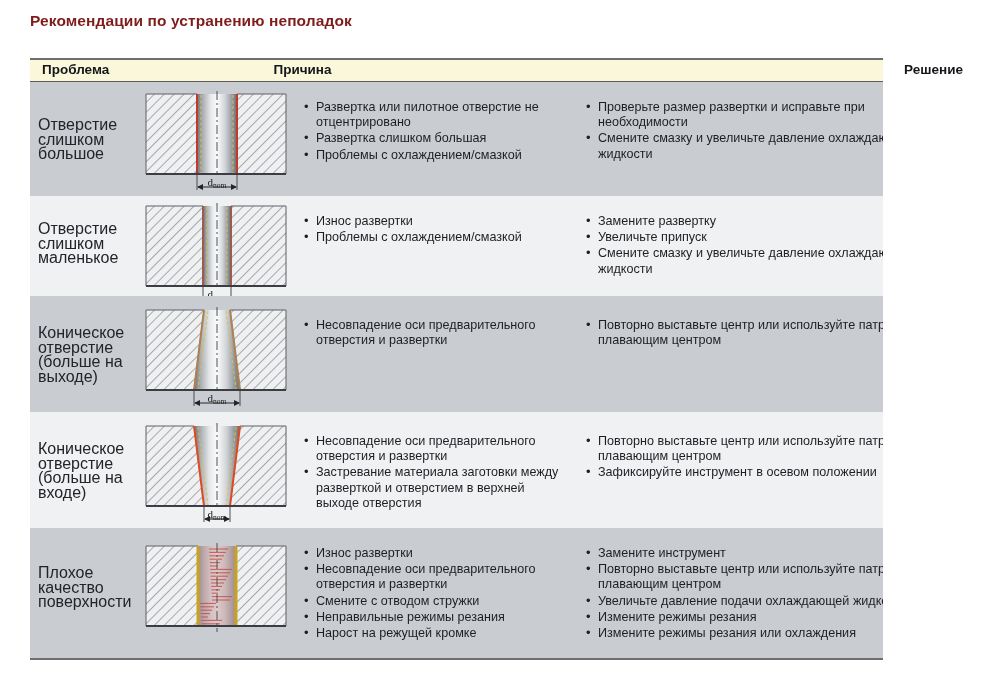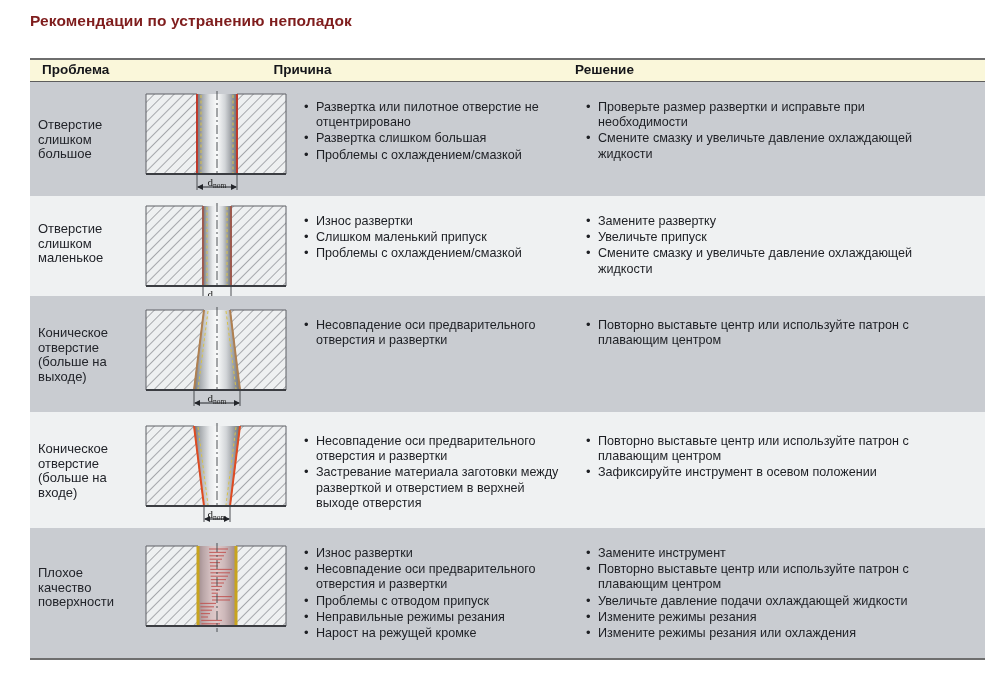--- a/index.html
+++ b/index.html
@@ -10,52 +10,52 @@
     color:#1b1b1b;
     overflow:hidden;
   }
   #page-title{
     position:absolute;left:30px;top:12px;
     font-size:15.5px;font-weight:bold;color:#7f1d1d;
     letter-spacing:.1px;
   }
   #table-wrap{
     position:absolute;left:30px;top:58px;
-    width:955px;
+    width:853px;
   }
   
   .thead{
     position:relative;
     height:24px;
     background:#faf7da;
     border-top:2px solid #6e6e6e;
     border-bottom:1.5px solid #5d5d5d;
     box-sizing:border-box;
   }
   .th{
     position:absolute;top:2px;
     font-size:13.5px;font-weight:bold;color:#15161a;
     white-space:nowrap;
   }
   .th-problem{left:12px;}
   .th-cause{left:0;width:545px;text-align:center;}
-  .th-solution{left:545px;width:388px;text-align:left;}
+  .th-solution{left:545px;width:388px;text-align:right;}
   
   .trow{
     position:relative;
     box-sizing:border-box;
     overflow:hidden;
   }
   .trow.odd{background:#c9ccd1;}
   .trow.even{background:#eff1f2;}
   .trow.last{border-bottom:2px solid #6e6e6e;}
   .c-problem{
     position:absolute;left:8px;
     width:105px;
-    font-size:13px;line-height:14.6px;color:#22242a;
+    font-size:16px;line-height:14.6px;color:#22242a;
   }
   .c-fig{
     position:absolute;left:110px;top:0;width:165px;height:100%;
   }
   .c-cause{
     position:absolute;left:264px;width:280px;
     font-size:12.6px;line-height:15.2px;color:#1d1f24;
   }
   .c-solution{
     position:absolute;left:546px;width:390px;
@@ -181,21 +181,20 @@
               <line x1="64" y1="99" x2="90" y2="99" stroke="#23252a" stroke-width="1.2"></line>
               <path d="M63 99 l6 -3 l0 6 Z" fill="#23252a"></path>
               <path d="M91 99 l-6 -3 l0 6 Z" fill="#23252a"></path>
               <text class="dimlabel" x="77" y="98" text-anchor="middle">d<tspan class="dimsub" dy="2">nom</tspan></text>
             </svg>
           </div>
         </div>
         <div class="c-cause" style="top: 8px;">
           <ul class="blist">
             <li>Износ развертки</li>
-            <li>Слишком маленький припуск</li>
             <li>Проблемы с охлаждением/смазкой</li>
           </ul>
         </div>
         <div class="c-solution" style="top: 8px;">
           <ul class="blist">
             <li>Замените развертку</li>
             <li>Увеличьте припуск</li>
             <li>Смените смазку и увеличьте давление охлаждающей жидкости</li>
           </ul>
         </div>
@@ -351,21 +350,21 @@
               <line x1="96" y1="6" x2="96" y2="86" stroke="#c8a41e" stroke-width="3"></line>
               <line x1="6" y1="86" x2="146" y2="86" stroke="#3b3d42" stroke-width="2"></line>
               <line x1="77" y1="3" x2="77" y2="92" stroke="#4d5055" stroke-width="1" stroke-dasharray="9,3,2,3"></line>
             </svg>
           </div>
         </div>
         <div class="c-cause" style="top: 8px;">
           <ul class="blist">
             <li>Износ развертки</li>
             <li>Несовпадение оси предварительного отверстия и развертки</li>
-            <li>Проблемы с отводом припуск</li>
+            <li>Смените с отводом стружки</li>
             <li>Неправильные режимы резания</li>
             <li>Нарост на режущей кромке</li>
           </ul>
         </div>
         <div class="c-solution" style="top: 8px;">
           <ul class="blist">
             <li>Замените инструмент</li>
             <li>Повторно выставьте центр или используйте патрон с плавающим центром</li>
             <li>Увеличьте давление подачи охлаждающей жидкости</li>
             <li>Измените режимы резания</li>

